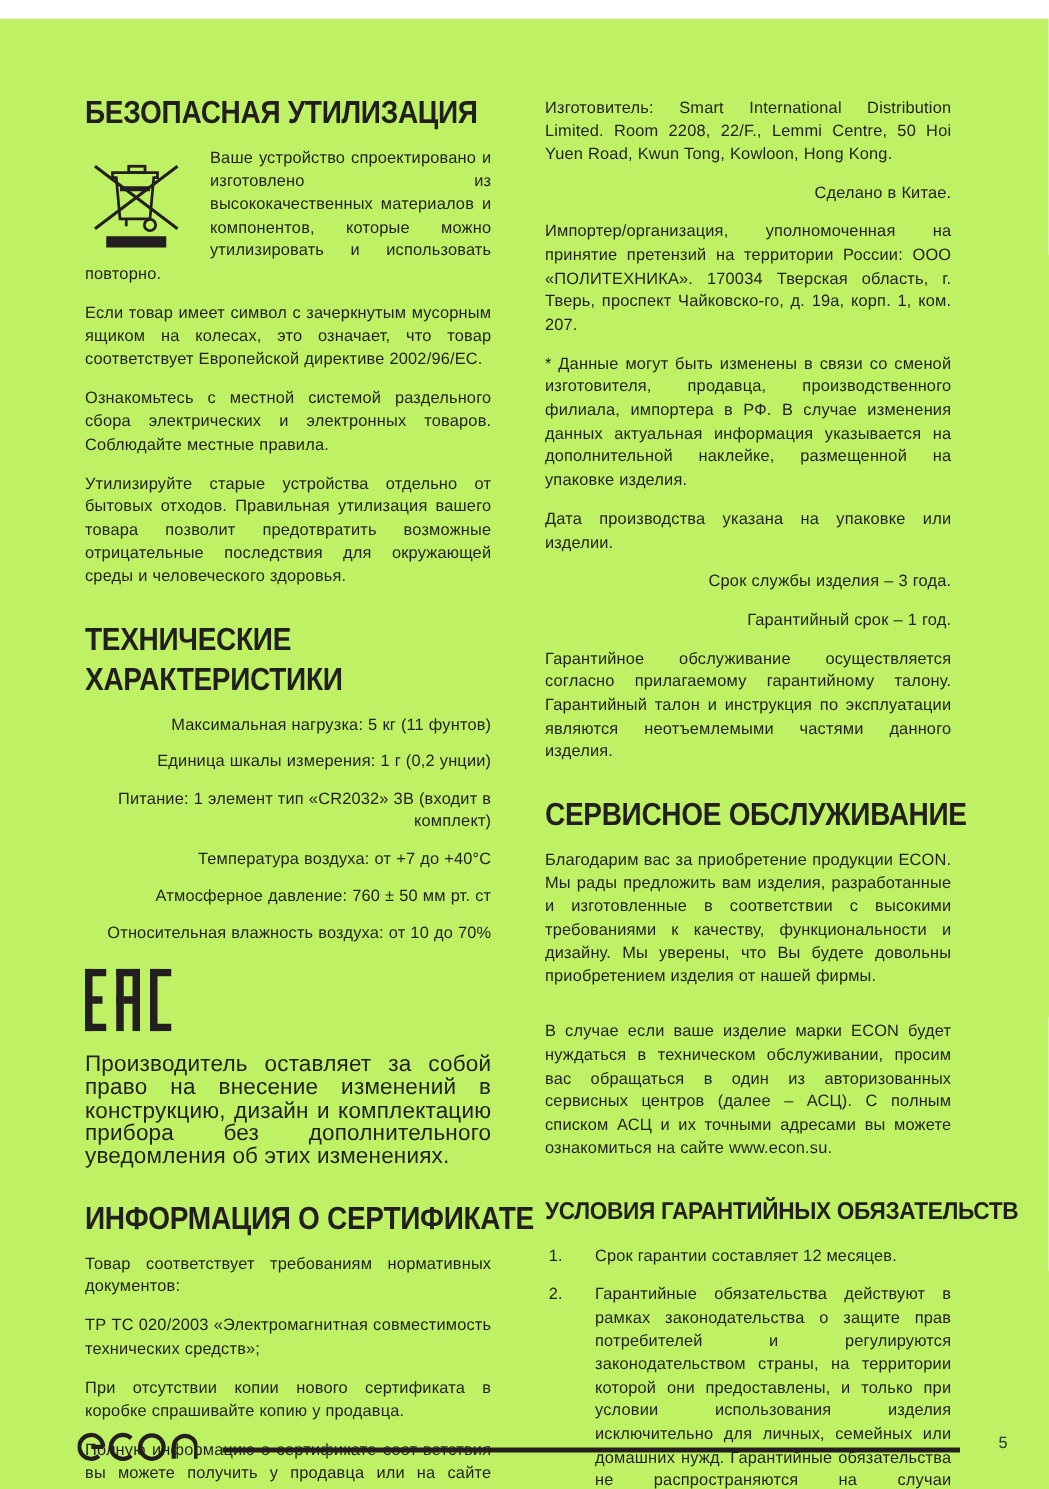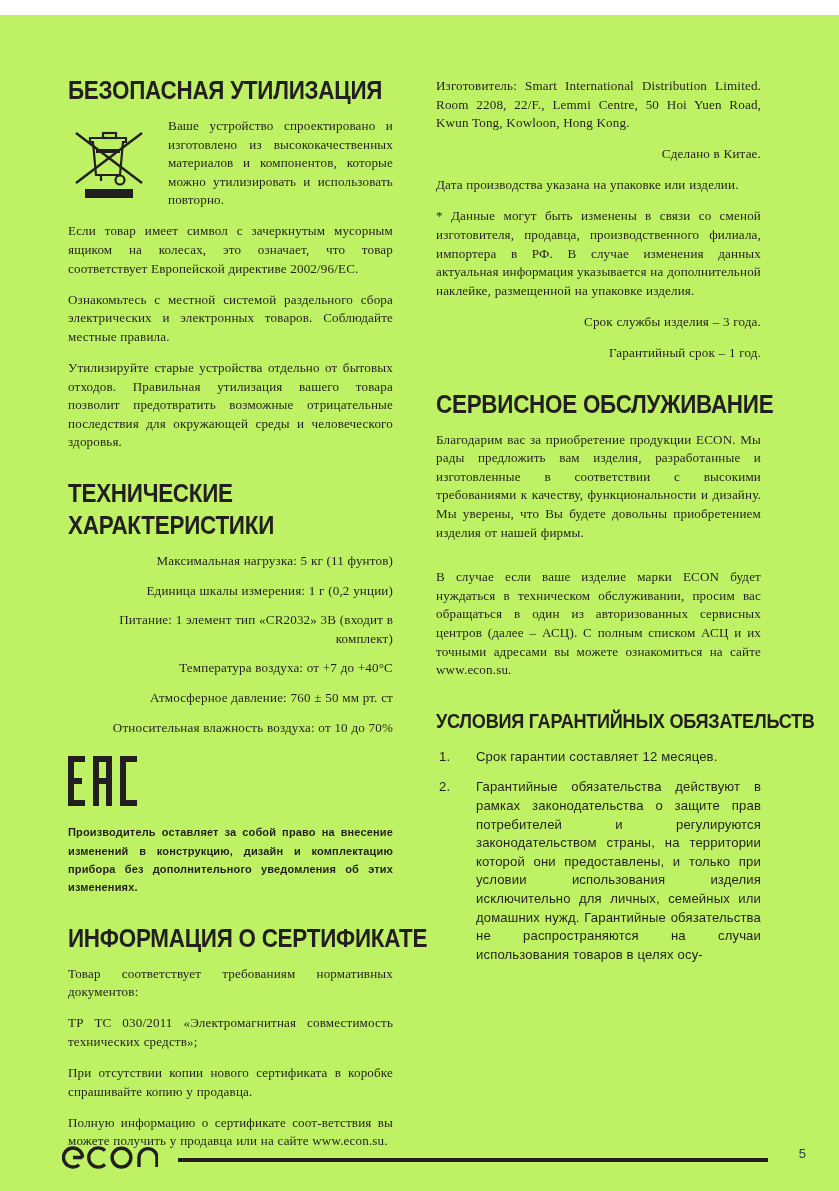--- a/index.html
+++ b/index.html
@@ -51,30 +51,29 @@
   h2.sub-gap { margin-top: 28px; }
 
   p.body {
     font-size: 13.1px;
     line-height: 18.6px;
     margin: 0 0 12.5px 0;
     text-align: justify;
     letter-spacing: 0.15px;
     color: #231f20;
     word-spacing: 0.2px;
-    font-family: Liberation Serif, serif;
   }
   p.body.last { margin-bottom: 0; }
   p.body.tight { margin-bottom: 11px; }
   p.body.nojust { text-align: right; }
 
   p.bold-note {
-    font-size: 11px;
+    font-size: 18px;
     line-height: 18.4px;
-    font-weight: bold;
+    font-weight: normal;
     text-align: justify;
     margin: 0;
     letter-spacing: 0.15px;
   }
 
   
   .weee-wrap { margin-bottom: 12.5px; }
   .weee-icon {
     float: left;
     width: 86px;
@@ -217,33 +216,35 @@
             <rect x="52" y="44" width="17" height="6"></rect>
           </g>
         </svg>
       </div>
 
       <p class="bold-note">Производитель оставляет за собой право на внесение изменений в конструкцию, дизайн и комплектацию прибора без дополнительного уведомления об этих изменениях.</p>
 
       <h2 class="section-head sub-gap">ИНФОРМАЦИЯ О СЕРТИФИКАТЕ</h2>
 
       <p class="body">Товар соответствует требованиям нормативных документов:</p>
-      <p class="body">ТР ТС 030/2011 «Электромагнитная совместимость технических средств»;</p>
+      <p class="body">ТР ТС 020/2003 «Электромагнитная совместимость технических средств»;</p>
       <p class="body">При отсутствии копии нового сертификата в коробке спрашивайте копию у продавца.</p>
       <p class="body last">Полную информацию о сертификате соот-ветствия вы можете получить у продавца или на сайте www.econ.su.</p>
     </div>
 
     <div class="col col-right">
 
       <p class="body">Изготовитель: Smart International Distribution Limited. Room 2208, 22/F., Lemmi Centre, 50 Hoi Yuen Road, Kwun Tong, Kowloon, Hong Kong.</p>
       <p class="body nojust">Сделано в Китае.</p>
+      <p class="body">Импортер/организация, уполномоченная на принятие претензий на территории России: ООО «ПОЛИТЕХНИКА». 170034 Тверская область, г. Тверь, проспект Чайковско-го, д. 19а, корп. 1, ком. 207.</p>
+      <p class="body">* Данные могут быть изменены в связи со сменой изготовителя, продавца, производственного филиала, импортера в РФ. В случае изменения данных актуальная информация указывается на дополнительной наклейке, размещенной на упаковке изделия.</p>
       <p class="body">Дата производства указана на упаковке или изделии.</p>
-      <p class="body">* Данные могут быть изменены в связи со сменой изготовителя, продавца, производственного филиала, импортера в РФ. В случае изменения данных актуальная информация указывается на дополнительной наклейке, размещенной на упаковке изделия.</p>
       <p class="body nojust">Срок службы изделия – 3 года.</p>
       <p class="body nojust">Гарантийный срок – 1 год.</p>
+      <p class="body">Гарантийное обслуживание осуществляется согласно прилагаемому гарантийному талону. Гарантийный талон и инструкция по эксплуатации являются неотъемлемыми частями данного изделия.</p>
 
       <h2 class="section-head sub-gap">СЕРВИСНОЕ ОБСЛУЖИВАНИЕ</h2>
 
       <p class="body">Благодарим вас за приобретение продукции ECON. Мы рады предложить вам изделия, разработанные и изготовленные в соответствии с высокими требованиями к качеству, функциональности и дизайну. Мы уверены, что Вы будете довольны приобретением изделия от нашей фирмы.</p>
       <p class="body" style="margin-top:26px;">В случае если ваше изделие марки ECON будет нуждаться в техническом обслуживании, просим вас обращаться в один из авторизованных сервисных центров (далее – АСЦ). С полным списком АСЦ и их точными адресами вы можете ознакомиться на сайте www.econ.su.</p>
 
       <h2 class="section-head sub-gap" style="font-size:19.5px;transform:scaleX(0.93);">УСЛОВИЯ ГАРАНТИЙНЫХ ОБЯЗАТЕЛЬСТВ</h2>
 
       <ol class="cond-list">
         <li>

